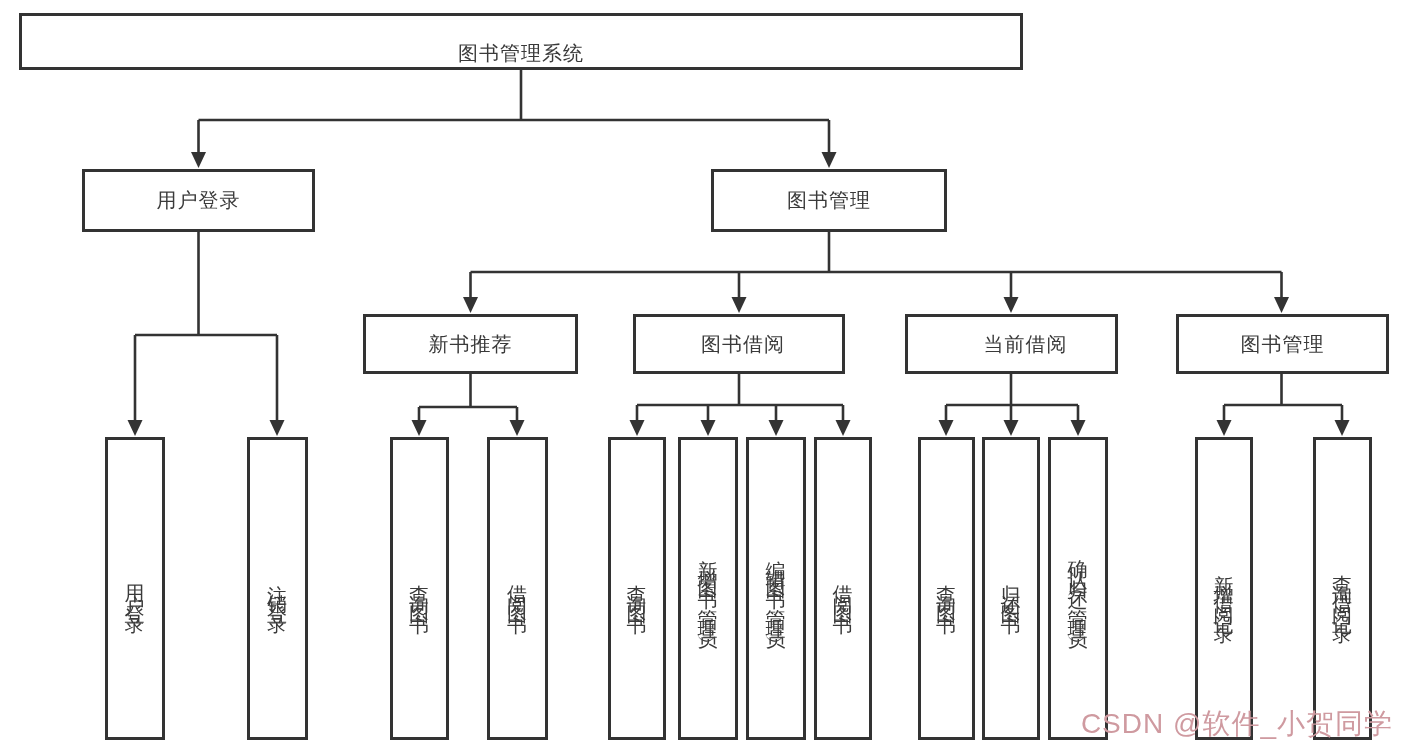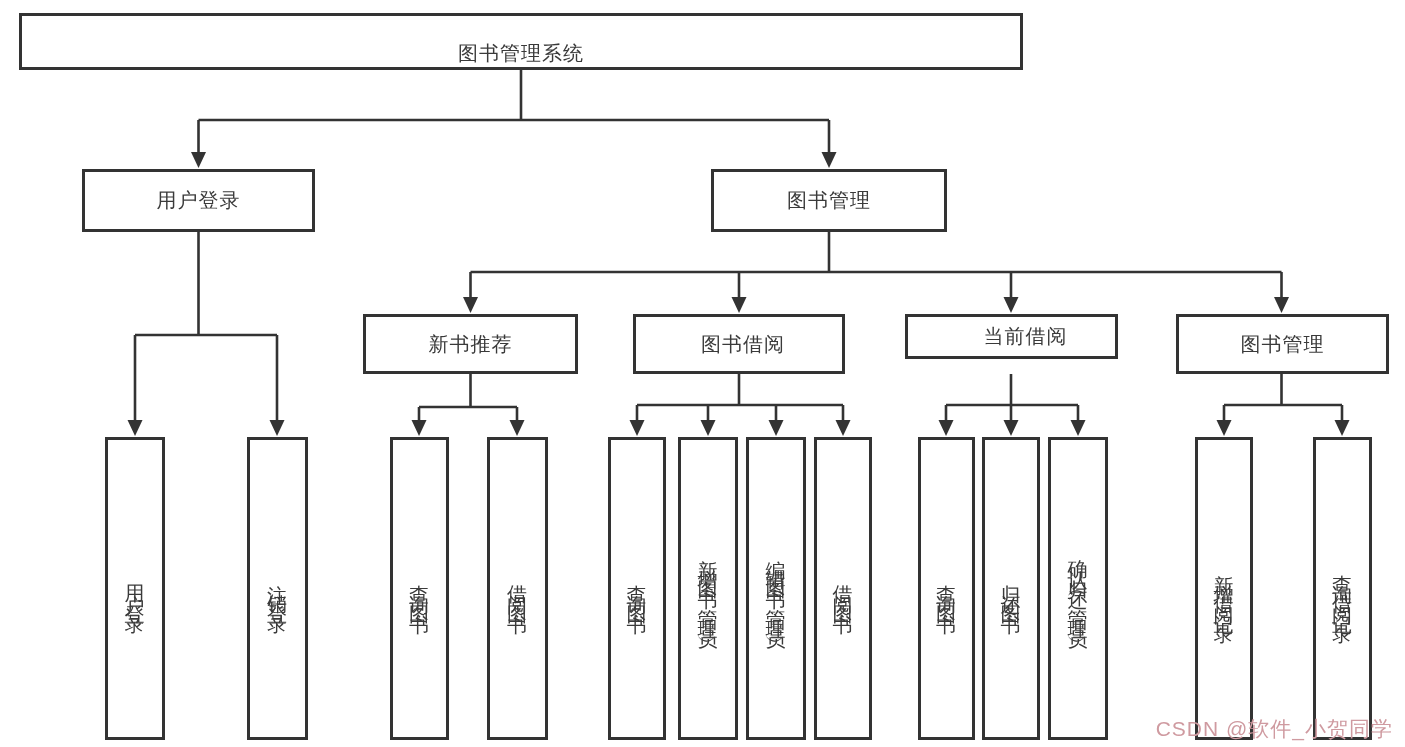--- a/index.html
+++ b/index.html
@@ -27,21 +27,21 @@
     text-orientation:mixed;
     font-size:20px;
     letter-spacing:0.5em;
     line-height:1;
     white-space:nowrap;
     color:#3a3a3a;
   }
   .watermark{
     position:absolute;
     right:12px;bottom:4px;
-    font-size:21px;
+    font-size:28px;
     color:#cf9aa0;
     letter-spacing:1px;
     z-index:5;
     white-space:nowrap;
   }
 </style>
 </head>
 <body>
 
 <div class="canvas">
@@ -129,21 +129,21 @@
   <div class="node" style="left:711px;top:169px;width:236px;height:63px;">
     <span class="hlabel">图书管理</span>
   </div>
 
   <div class="node" style="left:363px;top:314px;width:215px;height:60px;text-align:right;">
     <span class="hlabel">新书推荐</span>
   </div>
   <div class="node" style="left:633px;top:314px;width:212px;height:60px;padding-left:8px;">
     <span class="hlabel">图书借阅</span>
   </div>
-  <div class="node" style="left:905px;top:314px;width:213px;height:45px;padding-left:28px;">
+  <div class="node" style="left:905px;top:314px;width:213px;height:60px;padding-left:28px;">
     <span class="hlabel">当前借阅</span>
   </div>
   <div class="node" style="left:1176px;top:314px;width:213px;height:60px;">
     <span class="hlabel">图书管理</span>
   </div>
 
   <div class="node leaf" style="left:105px;top:437px;width:60px;height:303px;">
     <span class="vtext">用户登录</span>
   </div>
   <div class="node leaf" style="left:247px;top:437px;width:61px;height:303px;">

